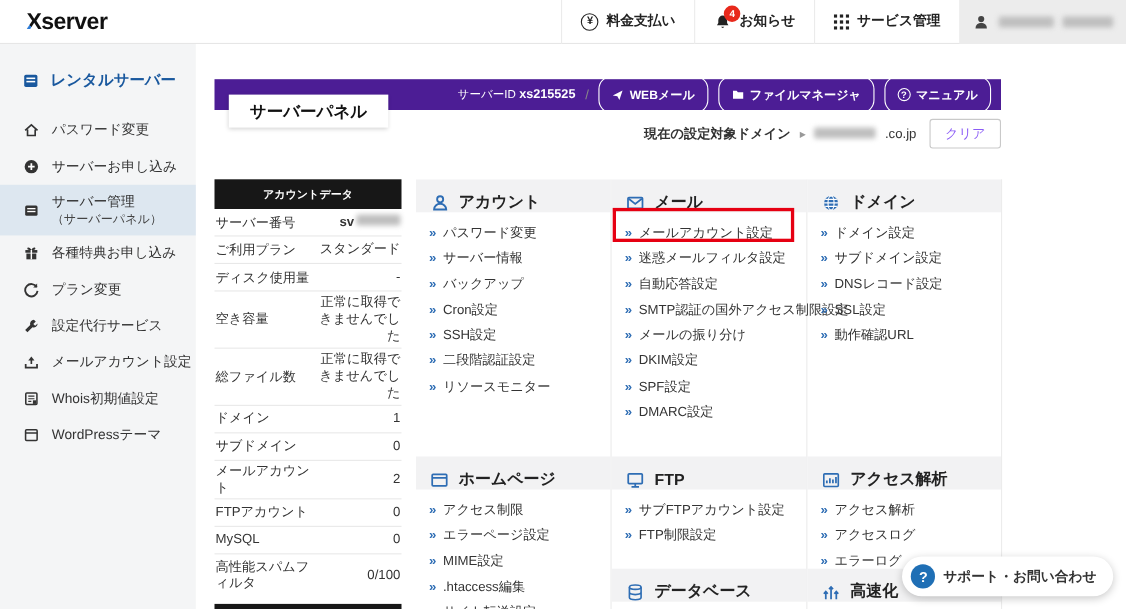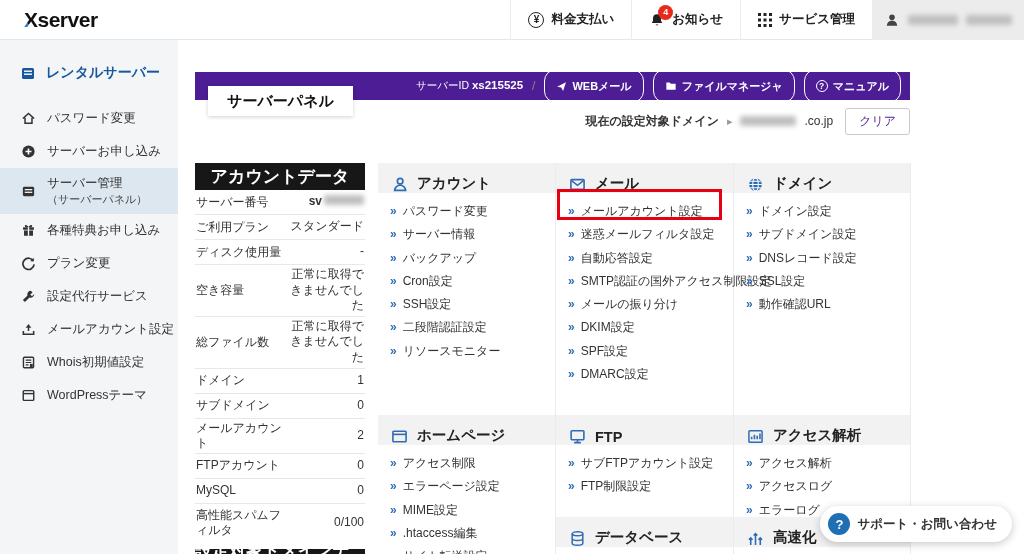--- a/index.html
+++ b/index.html
@@ -47,25 +47,25 @@
   .qmark { width:12px; height:12px; border:1.2px solid #fff; border-radius:50%; font-size:8.5px;
     display:inline-flex; align-items:center; justify-content:center; font-weight:bold; }
   .panel-title { position:absolute; left:208px; top:86px; width:145px; height:30px; background:#fff;
     box-shadow:0 1px 4px rgba(0,0,0,.18); display:flex; align-items:center; justify-content:center;
     font-size:15px; font-weight:bold; color:#111; z-index:3; }
   .domrow { position:absolute; left:360px; top:106px; width:550px; height:30px; display:flex;
     align-items:center; justify-content:flex-end; gap:8px; font-size:12px; color:#333; }
   .domrow .lbl { font-weight:bold; }
   .caret { color:#999; font-size:11px; }
   .clearbtn { border:1px solid #c9c9c9; background:#fff; border-radius:3px; padding:4px 13px;
-    font-size:12px; color:#4c1d95; cursor:pointer; margin-left:4px; }
+    font-size:12px; color:#8b5cf6; cursor:pointer; margin-left:4px; }
 
   
   .datapanel { position:absolute; left:195px; top:163px; width:170px; }
-  .blackhead { height:27px; background:#171717; color:#fff; font-size:17px; font-weight:bold;
+  .blackhead { height:27px; background:#171717; color:#fff; font-size:10px; font-weight:bold;
     display:flex; align-items:center; justify-content:center; }
   .row { display:flex; align-items:center; min-height:25px; border-bottom:1px solid #e8e8e8;
     font-size:12px; padding:2px 1px; }
   .rl { width:88px; flex-shrink:0; line-height:1.25; }
   .rv { flex:1; text-align:right; line-height:1.3; }
   .gap6 { height:7px; }
 
   
   .grid { position:absolute; left:378px; top:163px; width:533px; height:391px; overflow:hidden;
     border-right:1px solid #ececec; }

